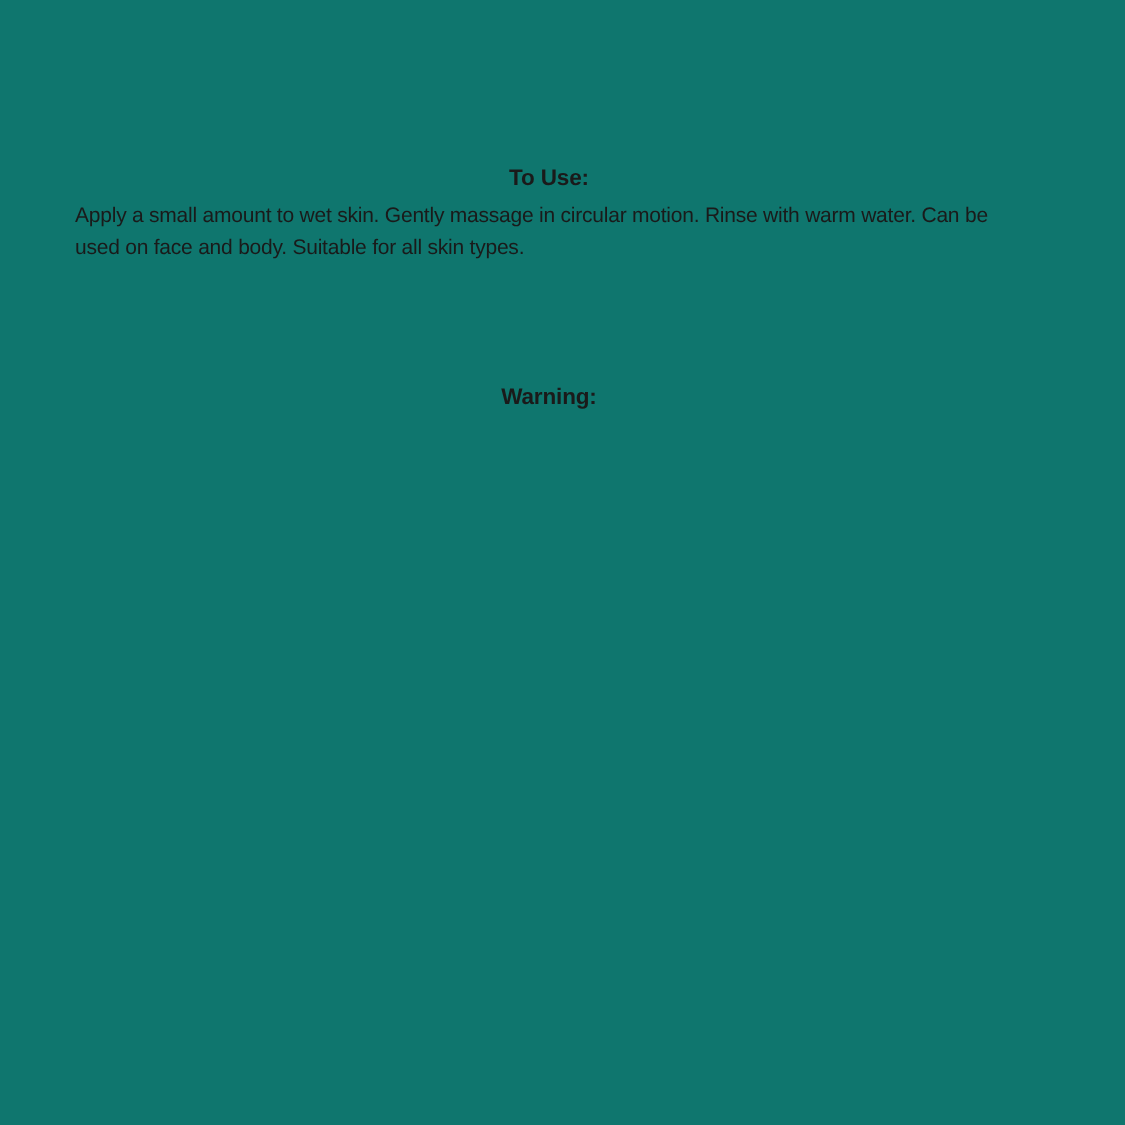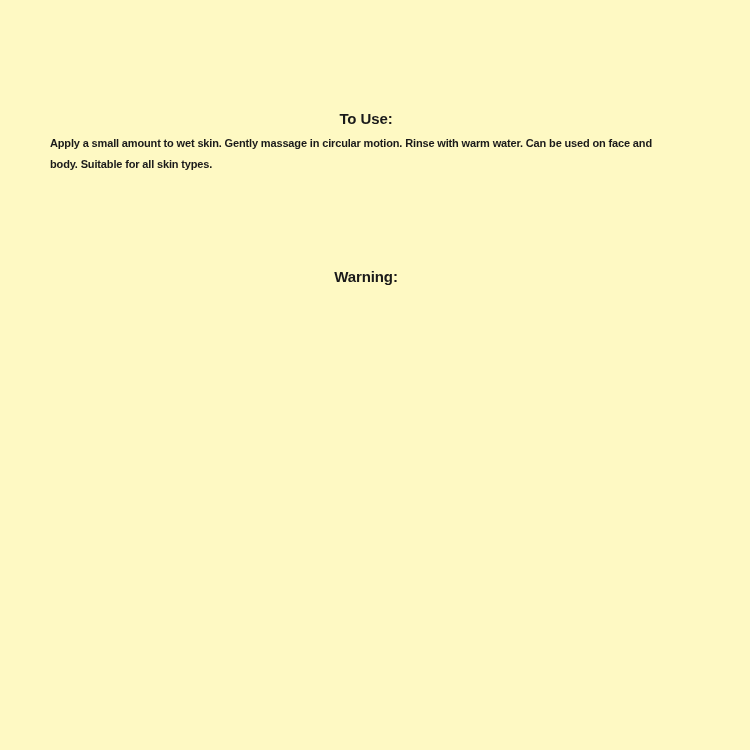--- a/index.html
+++ b/index.html
@@ -13,21 +13,21 @@
     background: #ffffff;
     font-family: "Liberation Sans", "DejaVu Sans", sans-serif;
     color: #1a1a1a;
     overflow: hidden;
   }
 
   .page {
     position: relative;
     width: 750px;
     height: 750px;
-    background: #fef9c3;
+    background: #0f766e;
     box-sizing: border-box;
   }
 
   .section {
     position: absolute;
     left: 50px;
     width: 632px;
   }
 
   .section-heading {
@@ -36,31 +36,31 @@
     font-size: 15px;
     line-height: 21px;
     letter-spacing: -0.1px;
     margin: 0 0 4px 0;
     color: #1a1a1a;
     white-space: nowrap;
   }
 
   .section-body {
     text-align: left;
-    font-weight: 700;
-    font-size: 11px;
+    font-weight: 400;
+    font-size: 14px;
     line-height: 21px;
     letter-spacing: -0.15px;
     margin: 0;
     color: #1a1a1a;
   }
 
   
   #sec-to-use      { top: 108px; }
-  #sec-warning     { top: 266px; }
+  #sec-warning     { top: 254px; }
   #sec-ingredients { top: 432px; }
 </style>
 </head>
 <body>
 
 <div class="page">
 
   <section class="section" id="sec-to-use">
     <h2 class="section-heading">To Use:</h2>
     <p class="section-body">Apply a small amount to wet skin. Gently massage in circular motion. Rinse with warm water. Can be used on face and body. Suitable for all skin types.</p>

